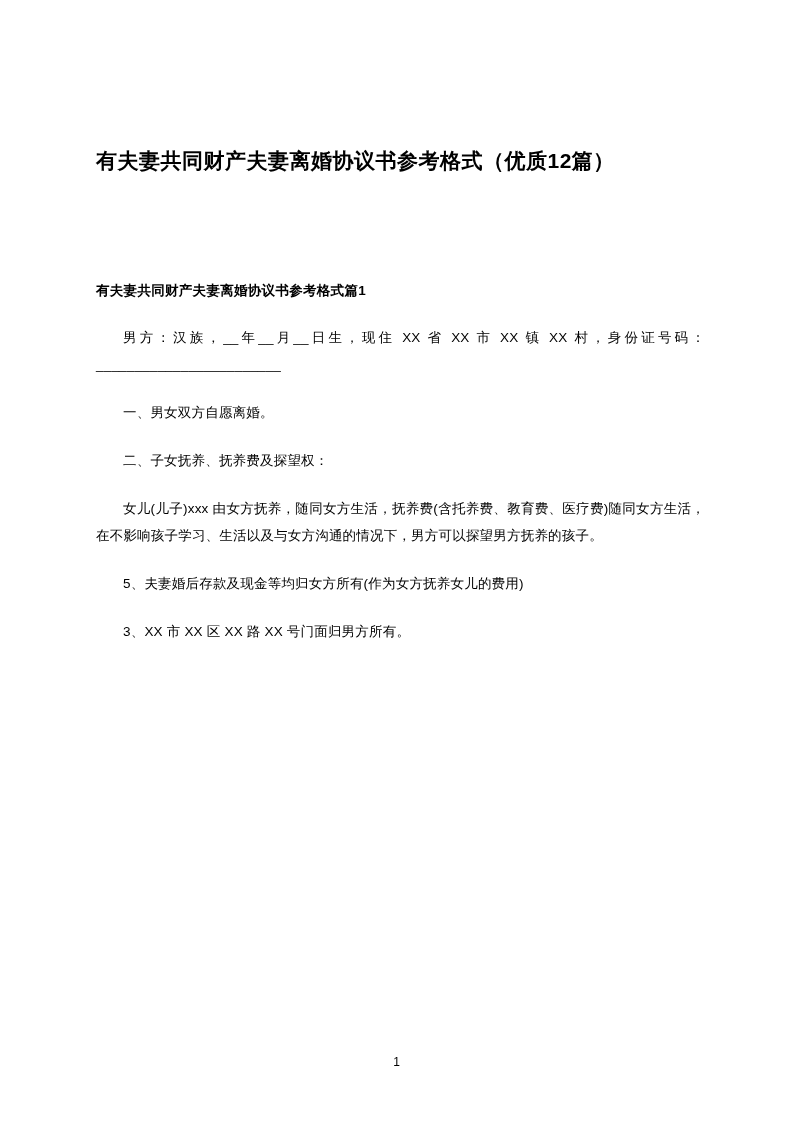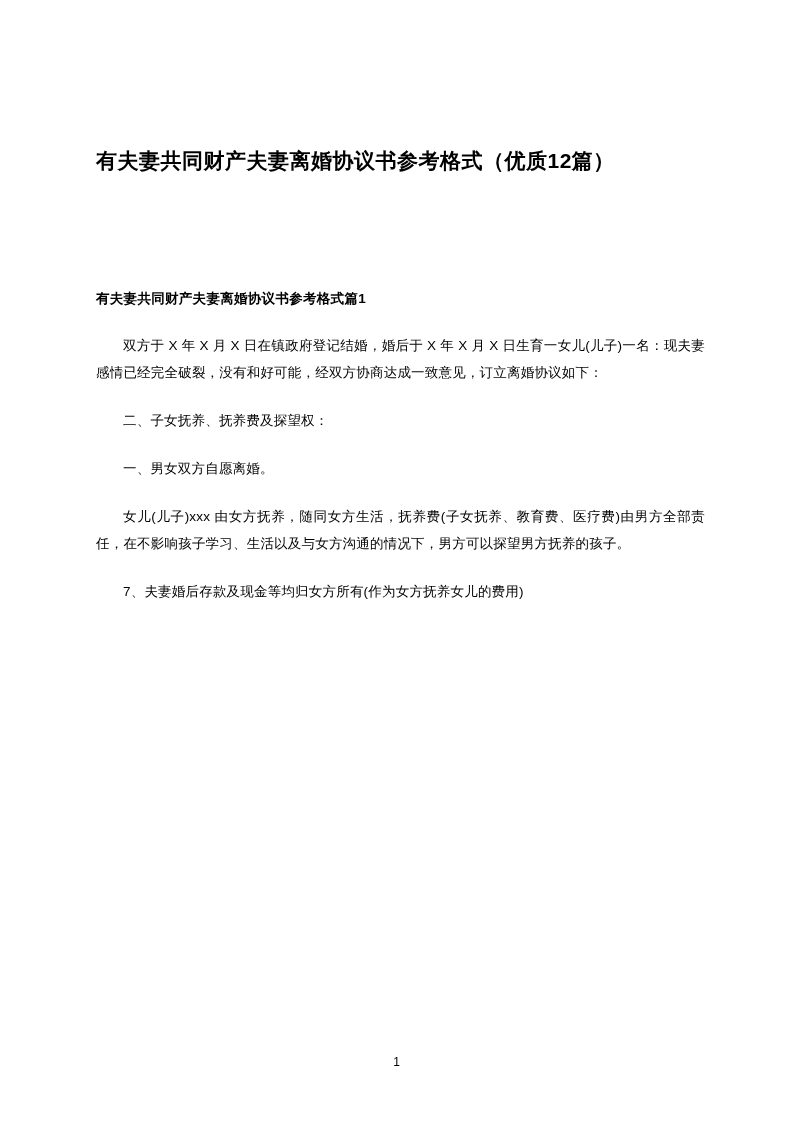--- a/index.html
+++ b/index.html
@@ -30,21 +30,21 @@
     font-size: 21px;
     font-weight: bold;
     letter-spacing: 0.5px;
     line-height: 30px;
     color: #000;
   }
   .content {
     position: absolute;
     left: 96px;
     right: 88px;
-    top: 288px;
+    top: 280px;
   }
   .section-heading {
     font-size: 13.5px;
     font-weight: bold;
     line-height: 22px;
     margin: 0 0 22px 0;
     letter-spacing: 0.3px;
   }
   .para {
     font-size: 13.5px;
@@ -70,23 +70,24 @@
 <body>
 
 <div class="page">
 
   <h1 class="doc-title">有夫妻共同财产夫妻离婚协议书参考格式（优质12篇）</h1>
 
   <div class="content">
 
     <div class="section-heading">有夫妻共同财产夫妻离婚协议书参考格式篇1</div>
 
-    <p class="para indent">双方于 X 年 X 月 X 日在镇政府登记结婚，婚后于 X 年 X 月 X 日生育一女儿(儿子)一名：现夫妻感情已经完全破裂，没有和好可能，经双方协商达成一致意见，订立离婚协议如下：</p>
+    <p class="para indent">男方：汉族，__年__月__日生，现住 XX 省 XX 市 XX 镇 XX 村，身份证号码：________________________</p>
+    <p class="para indent">一、男女双方自愿离婚。</p>
     <p class="para indent">二、子女抚养、抚养费及探望权：</p>
-    <p class="para indent">一、男女双方自愿离婚。</p>
-    <p class="para indent">女儿(儿子)xxx 由女方抚养，随同女方生活，抚养费(子女抚养、教育费、医疗费)由男方全部责任，在不影响孩子学习、生活以及与女方沟通的情况下，男方可以探望男方抚养的孩子。</p>
-    <p class="para indent">7、夫妻婚后存款及现金等均归女方所有(作为女方抚养女儿的费用)</p>
+    <p class="para indent">女儿(儿子)xxx 由女方抚养，随同女方生活，抚养费(含托养费、教育费、医疗费)随同女方生活，在不影响孩子学习、生活以及与女方沟通的情况下，男方可以探望男方抚养的孩子。</p>
+    <p class="para indent">5、夫妻婚后存款及现金等均归女方所有(作为女方抚养女儿的费用)</p>
+    <p class="para indent">3、XX 市 XX 区 XX 路 XX 号门面归男方所有。</p>
 
   </div>
 
   <div class="page-number">1</div>
 
 </div>
 
 </body></html>

